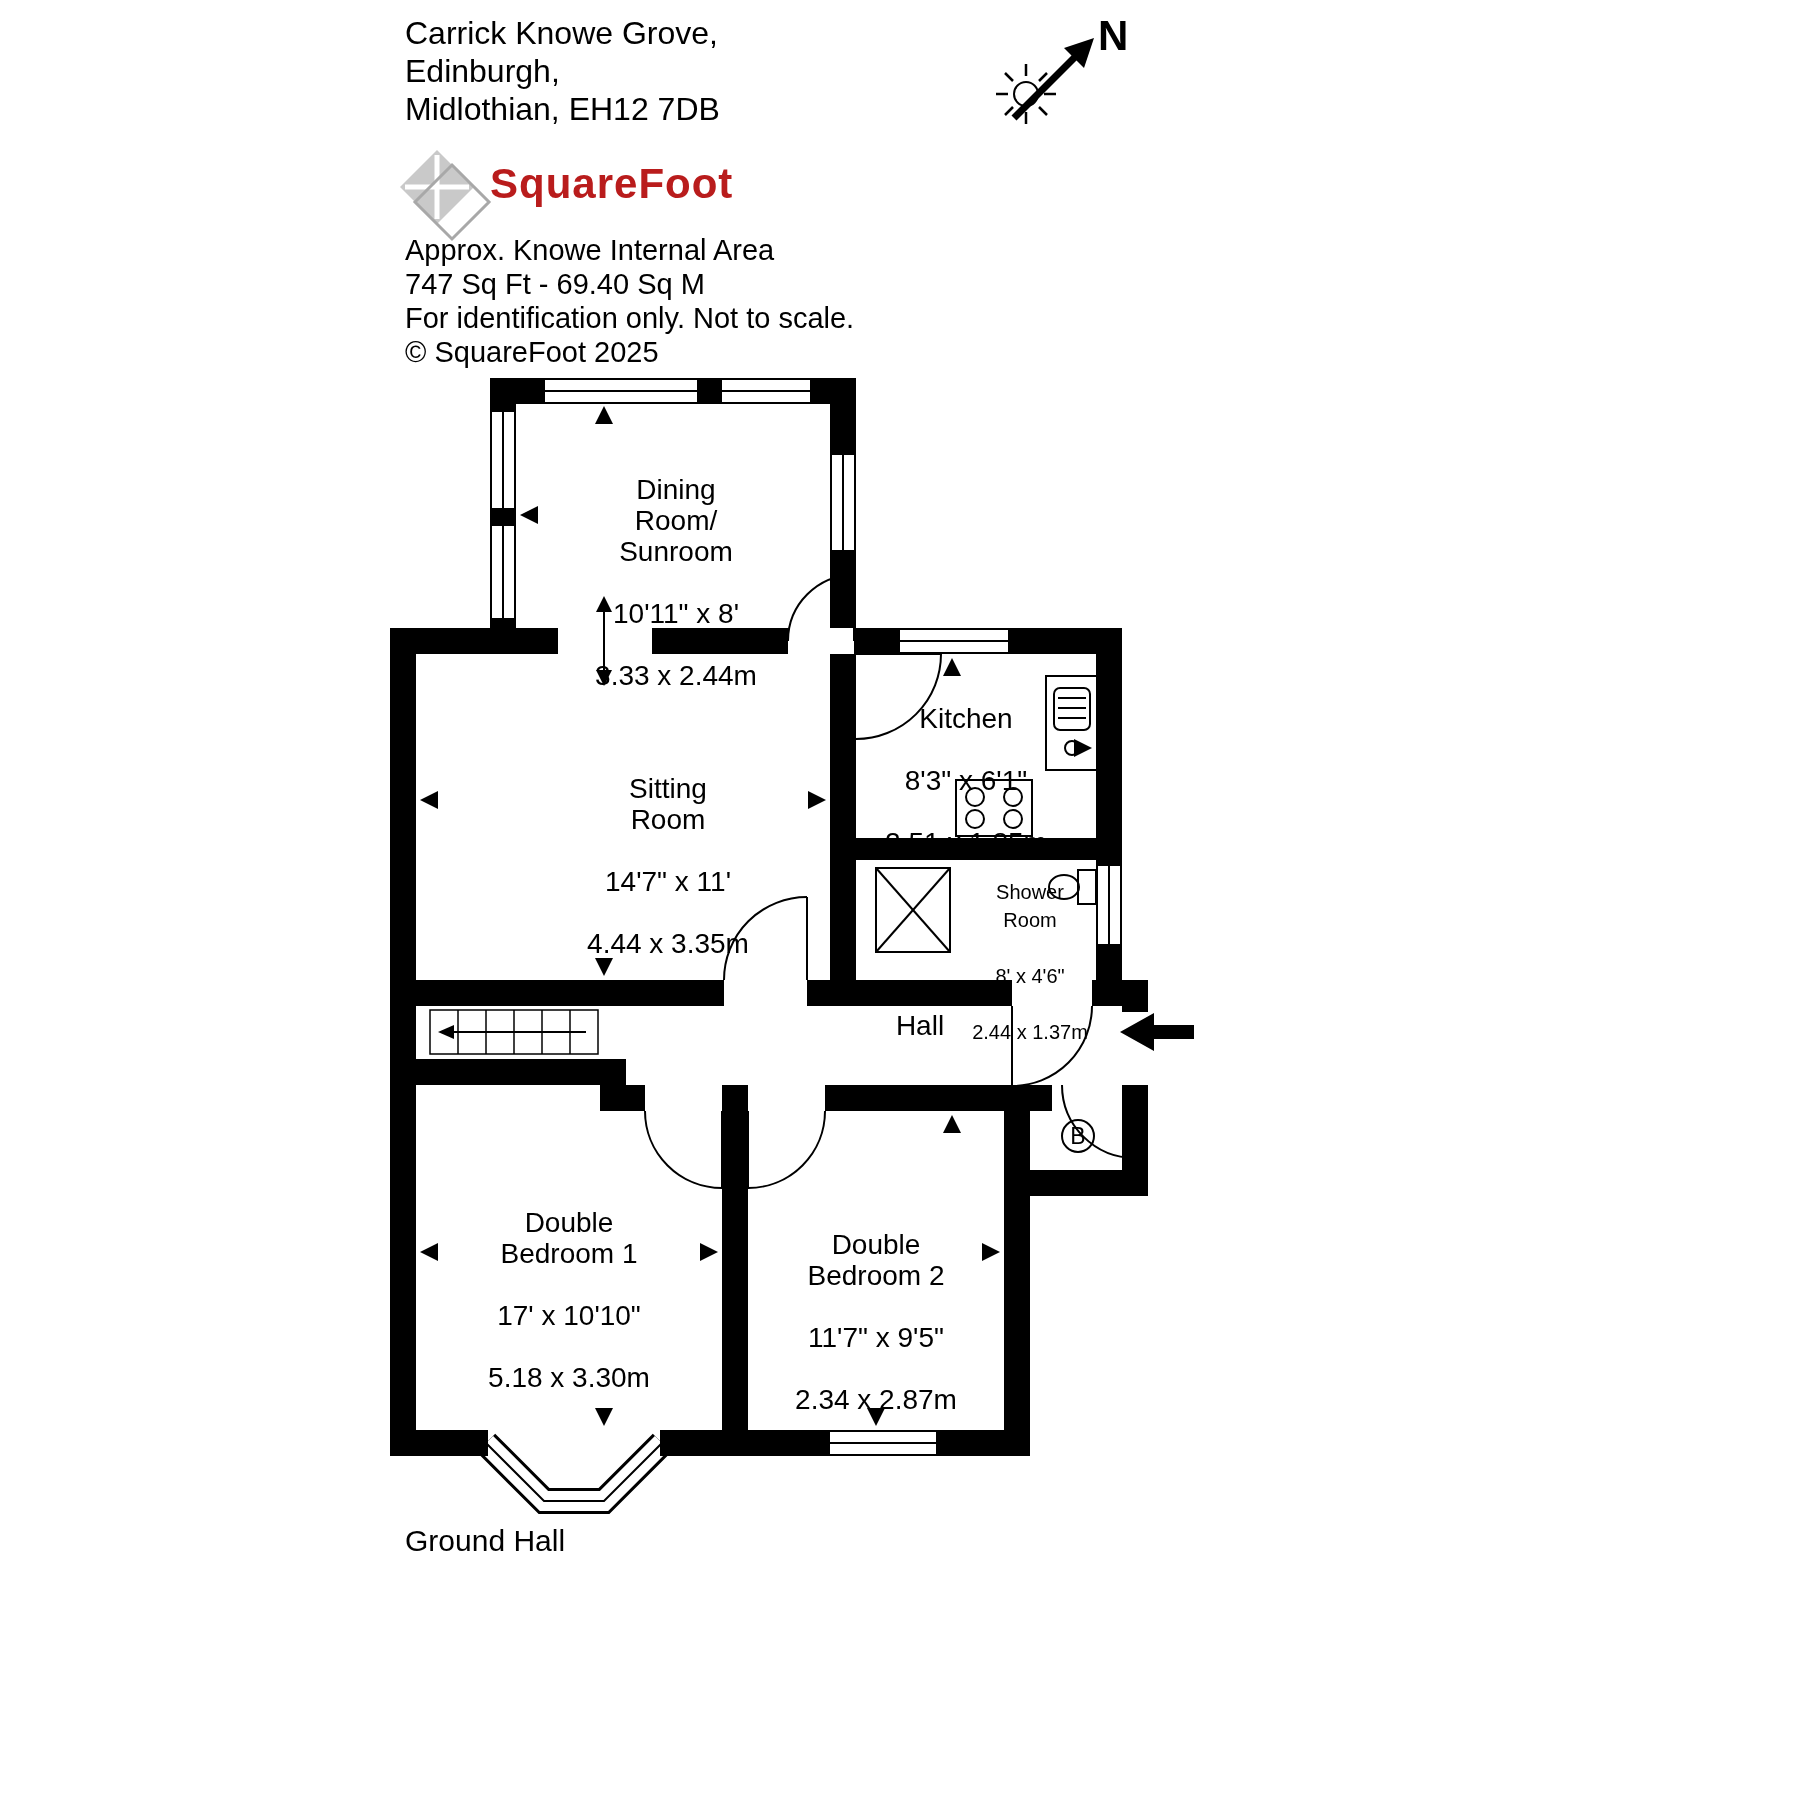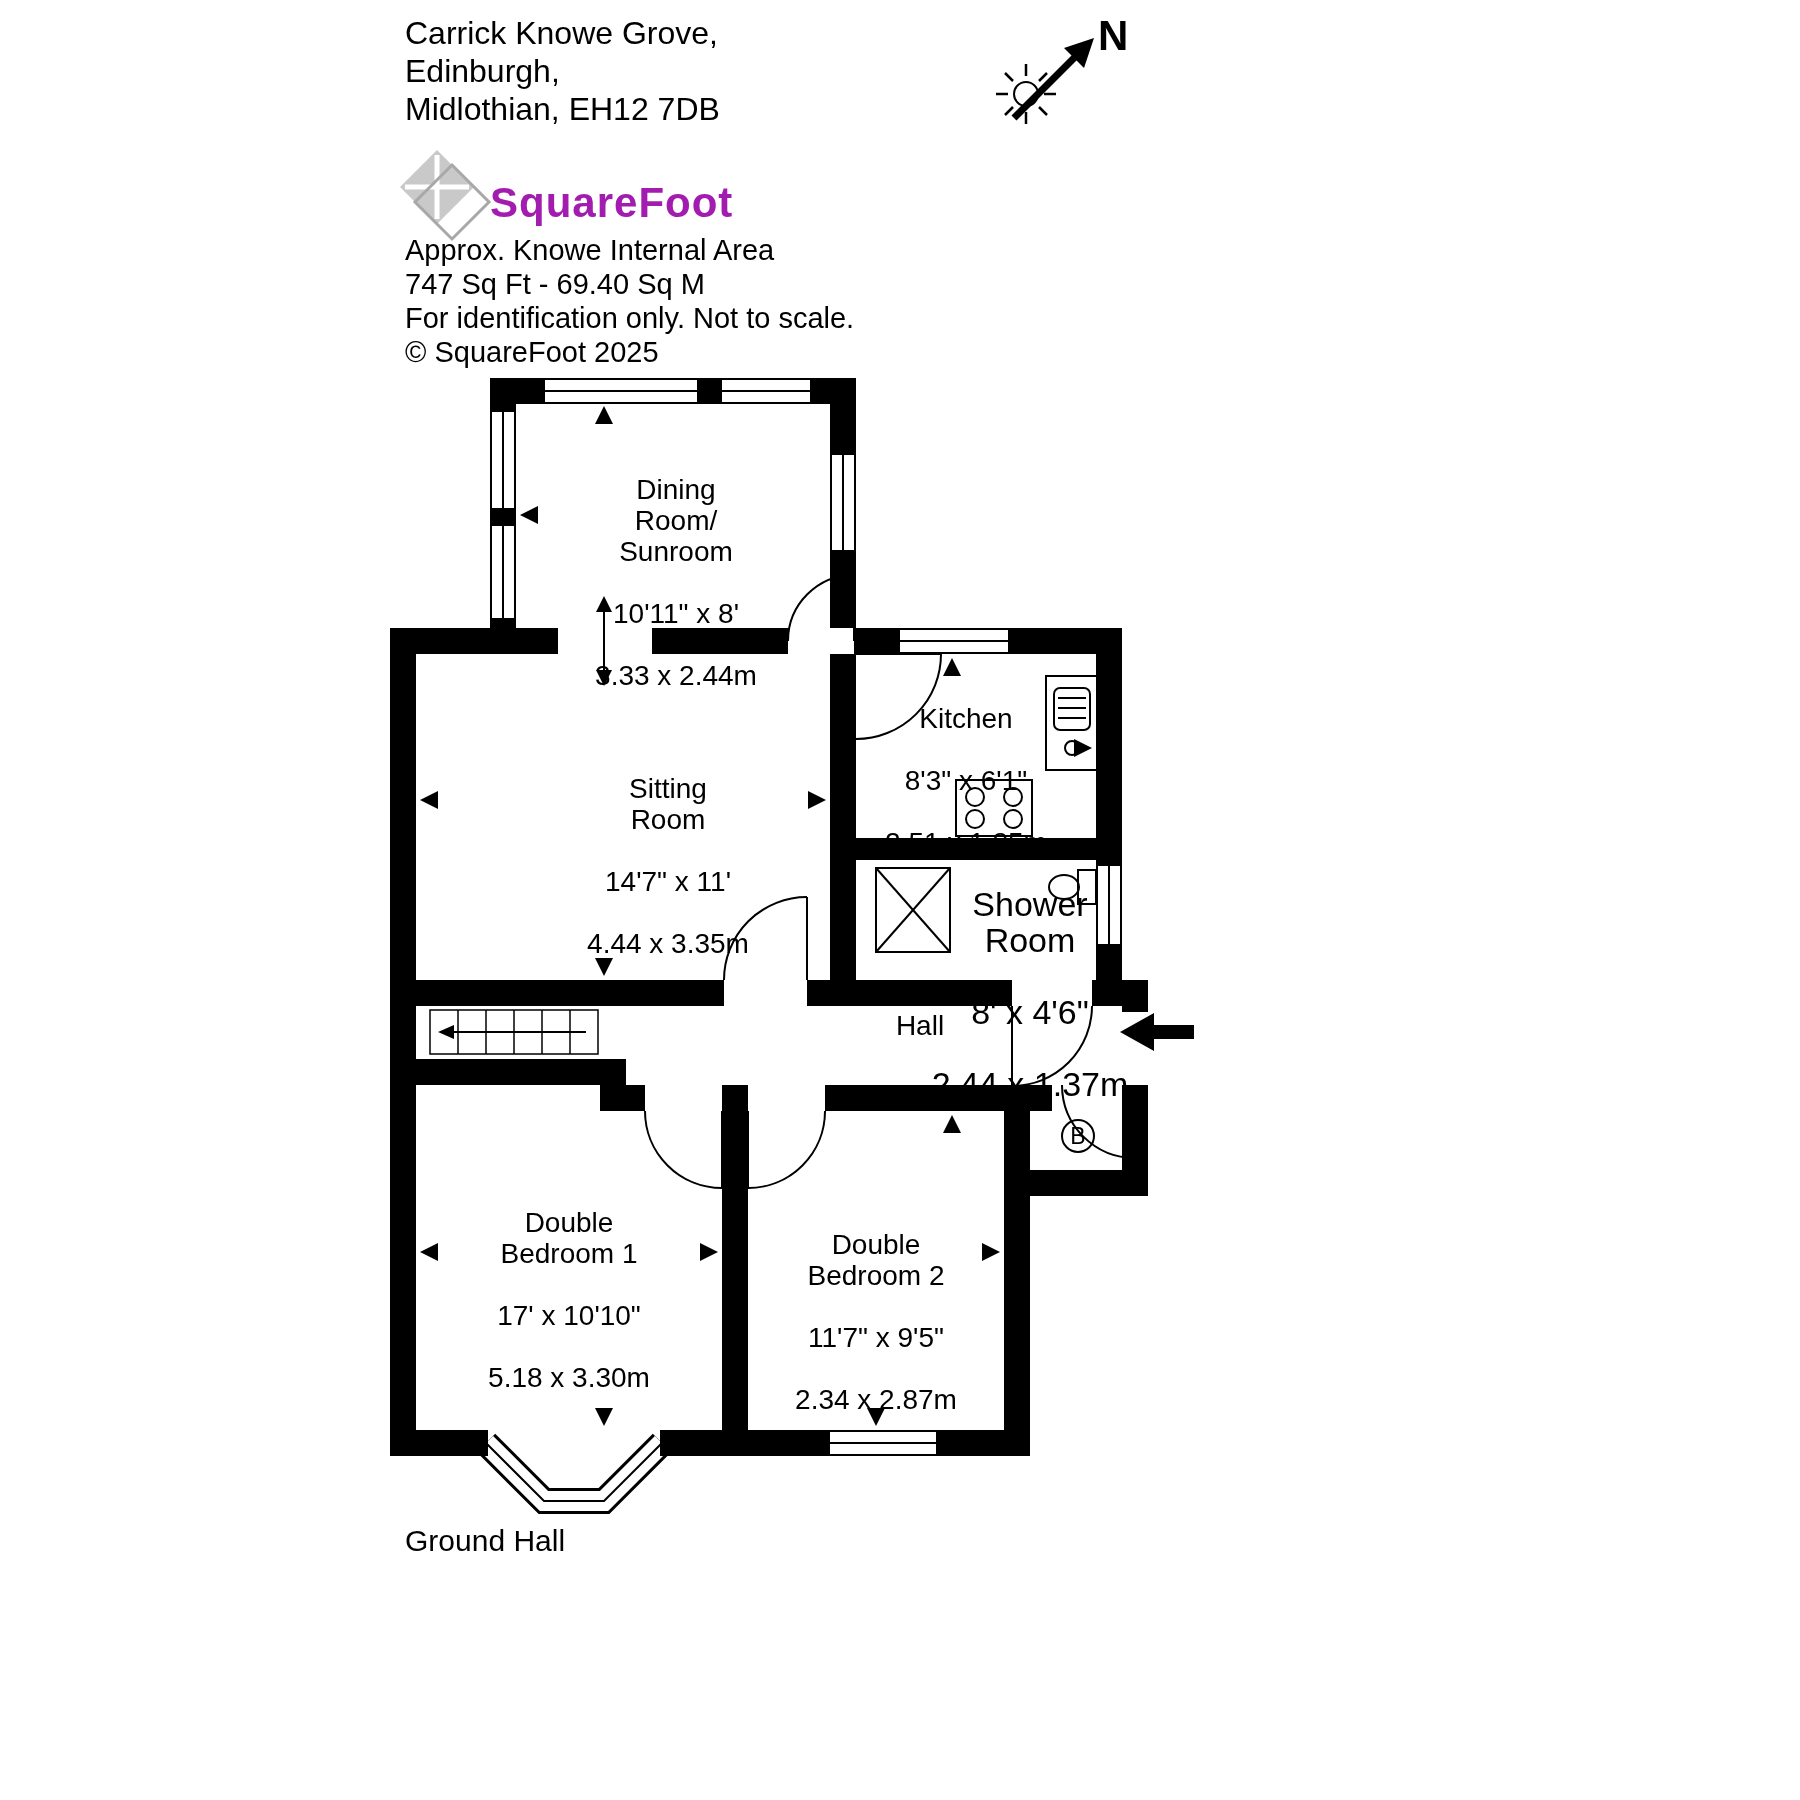--- a/index.html
+++ b/index.html
@@ -4,25 +4,25 @@
 <style>
   html,body{margin:0;padding:0;}
   body{
     width:1800px;height:1800px;position:relative;background:#ffffff;
     font-family:"Liberation Sans",sans-serif;color:#000;overflow:hidden;
   }
   .abs{position:absolute;}
   svg.plan{position:absolute;left:0;top:0;width:1800px;height:1800px;z-index:1;}
   .txt{z-index:2;}
   .address{left:405px;top:14px;font-size:32px;font-weight:normal;line-height:38px;white-space:pre-line;}
-  .logo-text{left:490px;top:160px;font-size:42px;font-weight:600;color:#a21caf;letter-spacing:1px;margin-top:19px;}
+  .logo-text{left:490px;top:160px;font-size:42px;font-weight:600;color:#b91c1c;letter-spacing:1px;}
   .info{left:405px;top:233px;font-size:29px;line-height:34px;}
   .north{left:1098px;top:12px;font-size:42px;font-weight:bold;}
   .room-label{text-align:center;font-size:28px;line-height:31px;transform:translateX(-50%);white-space:pre-line;}
-  .room-label.small{font-size:34px;line-height:36px;}
+  .room-label.small{font-size:20px;line-height:28px;}
   .hall-label{transform:translateX(-50%);font-size:28px;}
   .b-label{transform:translate(-50%,-50%);font-size:23px;}
   .floor-label{left:405px;top:1524px;font-size:30px;}
   .wall{fill:#000000;}
   .wl{stroke:#000;stroke-width:2;}
   .thin{stroke:#000;stroke-width:2;fill:none;}
   .thin15{stroke:#000;stroke-width:1.5;fill:none;}
   .wf{fill:#ffffff;}
   .tri{fill:#000;}
 </style>

